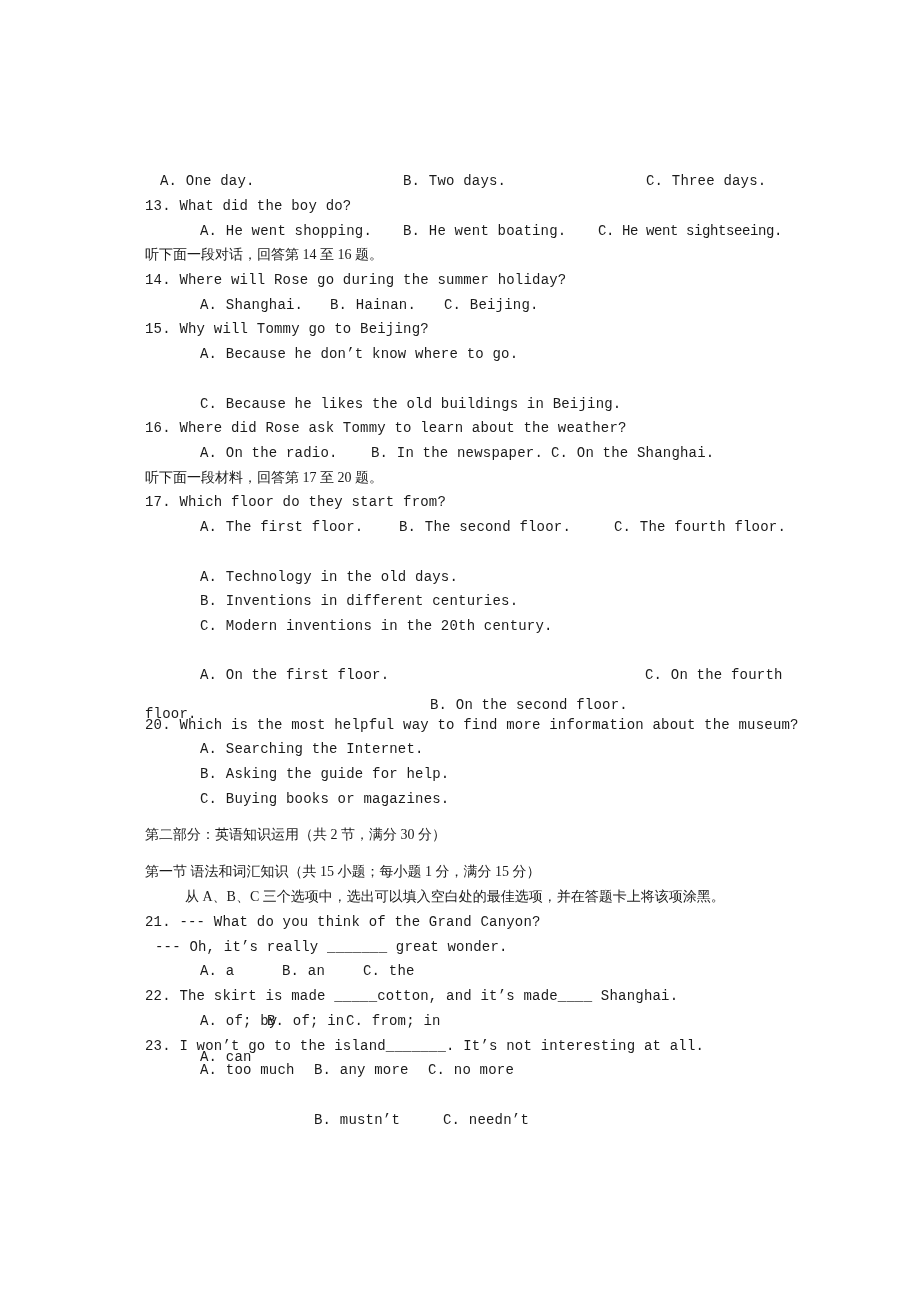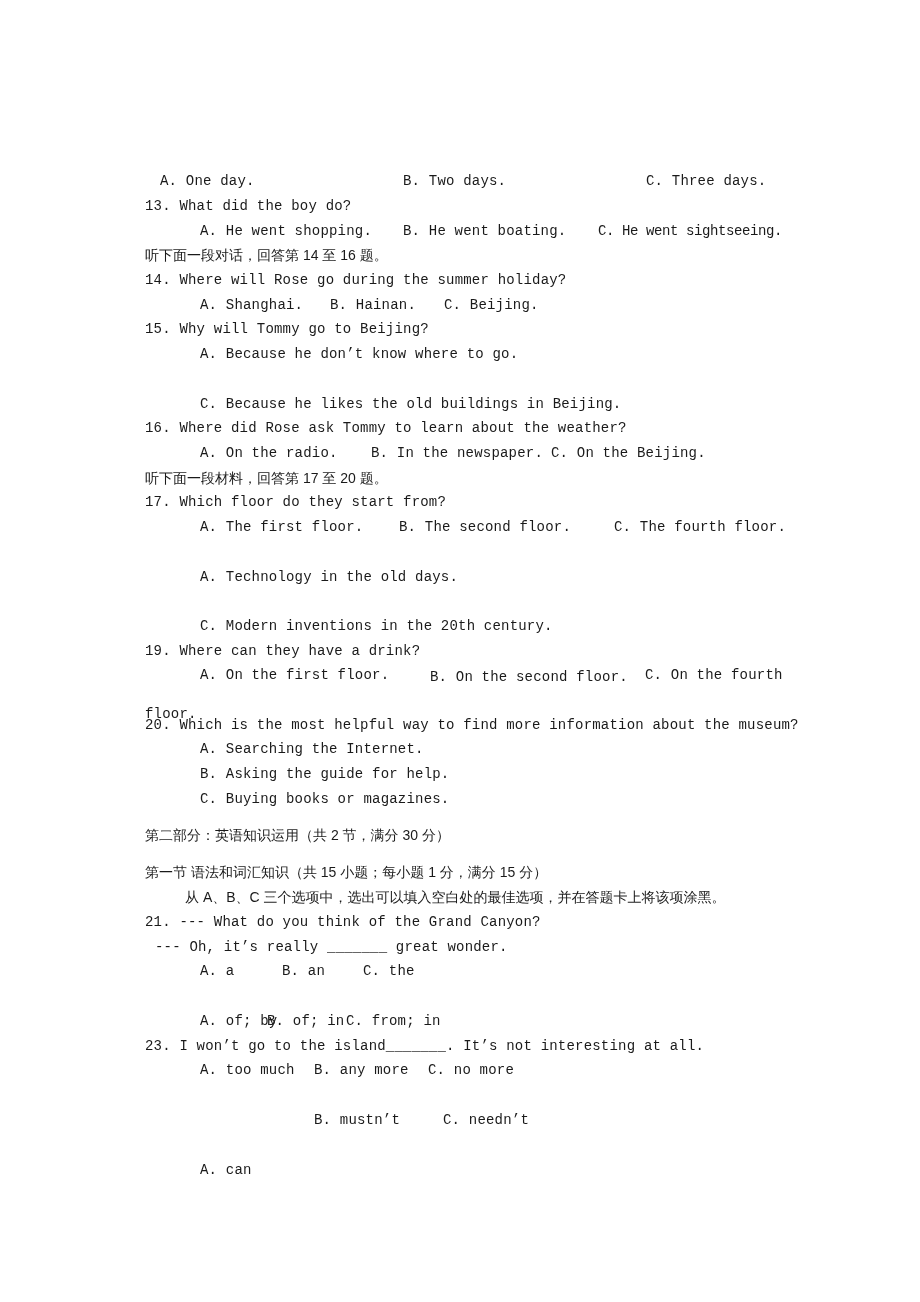--- a/index.html
+++ b/index.html
@@ -1,21 +1,21 @@
 <!DOCTYPE html>
 <html><head>
 <meta charset="utf-8">
 <style>
   html, body { margin: 0; padding: 0; background: #ffffff; }
   body { width: 920px; height: 1302px; position: relative; overflow: hidden;
          font-family: "DejaVu Serif", "Liberation Serif", serif; color: #1a1a1a; }
   .page { position: absolute; left: 0; top: 0; width: 920px; height: 1302px; }
   .ln { position: absolute; white-space: pre; font-size: 14px; line-height: 18px;
         font-family: "Liberation Mono", "DejaVu Sans Mono", monospace; letter-spacing: 0.2px; }
-  .cn { font-family: Liberation Sans, sans-serif; font-size: 14px; letter-spacing: 0; }
+  .cn { font-family: Liberation Serif, serif; font-size: 14px; letter-spacing: 0; }
 </style>
 </head>
 <body>
 
 <div class="page">
 
   <div class="ln" style="left:160px;top:172px">A. One day.</div>
   <div class="ln" style="left:403px;top:172px">B. Two days.</div>
   <div class="ln" style="left:646px;top:172px">C. Three days.</div>
 
@@ -31,59 +31,60 @@
   <div class="ln" style="left:330px;top:296px">B. Hainan.</div>
   <div class="ln" style="left:444px;top:296px">C. Beijing.</div>
 
   <div class="ln" style="left:145px;top:320px">15. Why will Tommy go to Beijing?</div>
   <div class="ln" style="left:200px;top:345px">A. Because he don’t know where to go.</div>
   <div class="ln" style="left:200px;top:395px">C. Because he likes the old buildings in Beijing.</div>
 
   <div class="ln" style="left:145px;top:419px">16. Where did Rose ask Tommy to learn about the weather?</div>
   <div class="ln" style="left:200px;top:444px">A. On the radio.</div>
   <div class="ln" style="left:371px;top:444px">B. In the newspaper.</div>
-  <div class="ln" style="left:551px;top:444px">C. On the Beijing.</div>
+  <div class="ln" style="left:551px;top:444px">C. On the Shanghai.</div>
 
   <div class="ln cn" style="left:145px;top:469px">听下面一段材料，回答第 17 至 20 题。</div>
 
   <div class="ln" style="left:145px;top:493px">17. Which floor do they start from?</div>
   <div class="ln" style="left:200px;top:518px">A. The first floor.</div>
   <div class="ln" style="left:399px;top:518px">B. The second floor.</div>
   <div class="ln" style="left:614px;top:518px">C. The fourth floor.</div>
 
   <div class="ln" style="left:200px;top:568px">A. Technology in the old days.</div>
+  <div class="ln" style="left:200px;top:592px">B. Inventions in different centuries.</div>
   <div class="ln" style="left:200px;top:617px">C. Modern inventions in the 20th century.</div>
 
-  <div class="ln" style="left:145px;top:642px">19. Where can they have a drink?</div>
   <div class="ln" style="left:200px;top:666px">A. On the first floor.</div>
-  <div class="ln" style="left:430px;top:668px">B. On the second floor.</div>
+  <div class="ln" style="left:430px;top:696px">B. On the second floor.</div>
   <div class="ln" style="left:645px;top:666px">C. On the fourth</div>
   <div class="ln" style="left:145px;top:705px">floor.</div>
 
   <div class="ln" style="left:145px;top:716px">20. Which is the most helpful way to find more information about the museum?</div>
   <div class="ln" style="left:200px;top:740px">A. Searching the Internet.</div>
   <div class="ln" style="left:200px;top:765px">B. Asking the guide for help.</div>
   <div class="ln" style="left:200px;top:790px">C. Buying books or magazines.</div>
 
   <div class="ln cn" style="left:145px;top:826px">第二部分：英语知识运用（共 2 节，满分 30 分）</div>
   <div class="ln cn" style="left:145px;top:863px">第一节 语法和词汇知识（共 15 小题；每小题 1 分，满分 15 分）</div>
   <div class="ln cn" style="left:185px;top:888px">从 A、B、C 三个选项中，选出可以填入空白处的最佳选项，并在答题卡上将该项涂黑。</div>
 
   <div class="ln" style="left:145px;top:913px">21. --- What do you think of the Grand Canyon?</div>
   <div class="ln" style="left:155px;top:938px">--- Oh, it’s really _______ great wonder.</div>
   <div class="ln" style="left:200px;top:962px">A. a</div>
   <div class="ln" style="left:282px;top:962px">B. an</div>
   <div class="ln" style="left:363px;top:962px">C. the</div>
 
+  <div class="ln" style="left:145px;top:987px">22. The skirt is made _____cotton, and it’s made____ Shanghai.</div>
   <div class="ln" style="left:200px;top:1012px">A. of; by</div>
   <div class="ln" style="left:267px;top:1012px">B. of; in</div>
   <div class="ln" style="left:346px;top:1012px">C. from; in</div>
 
   <div class="ln" style="left:145px;top:1037px">23. I won’t go to the island_______. It’s not interesting at all.</div>
   <div class="ln" style="left:200px;top:1061px">A. too much</div>
   <div class="ln" style="left:314px;top:1061px">B. any more</div>
   <div class="ln" style="left:428px;top:1061px">C. no more</div>
 
-  <div class="ln" style="left:200px;top:1161px">A. can</div>
+  <div class="ln" style="left:200px;top:1048px">A. can</div>
   <div class="ln" style="left:314px;top:1111px">B. mustn’t</div>
   <div class="ln" style="left:443px;top:1111px">C. needn’t</div>
 
 </div>
 
 </body></html>

